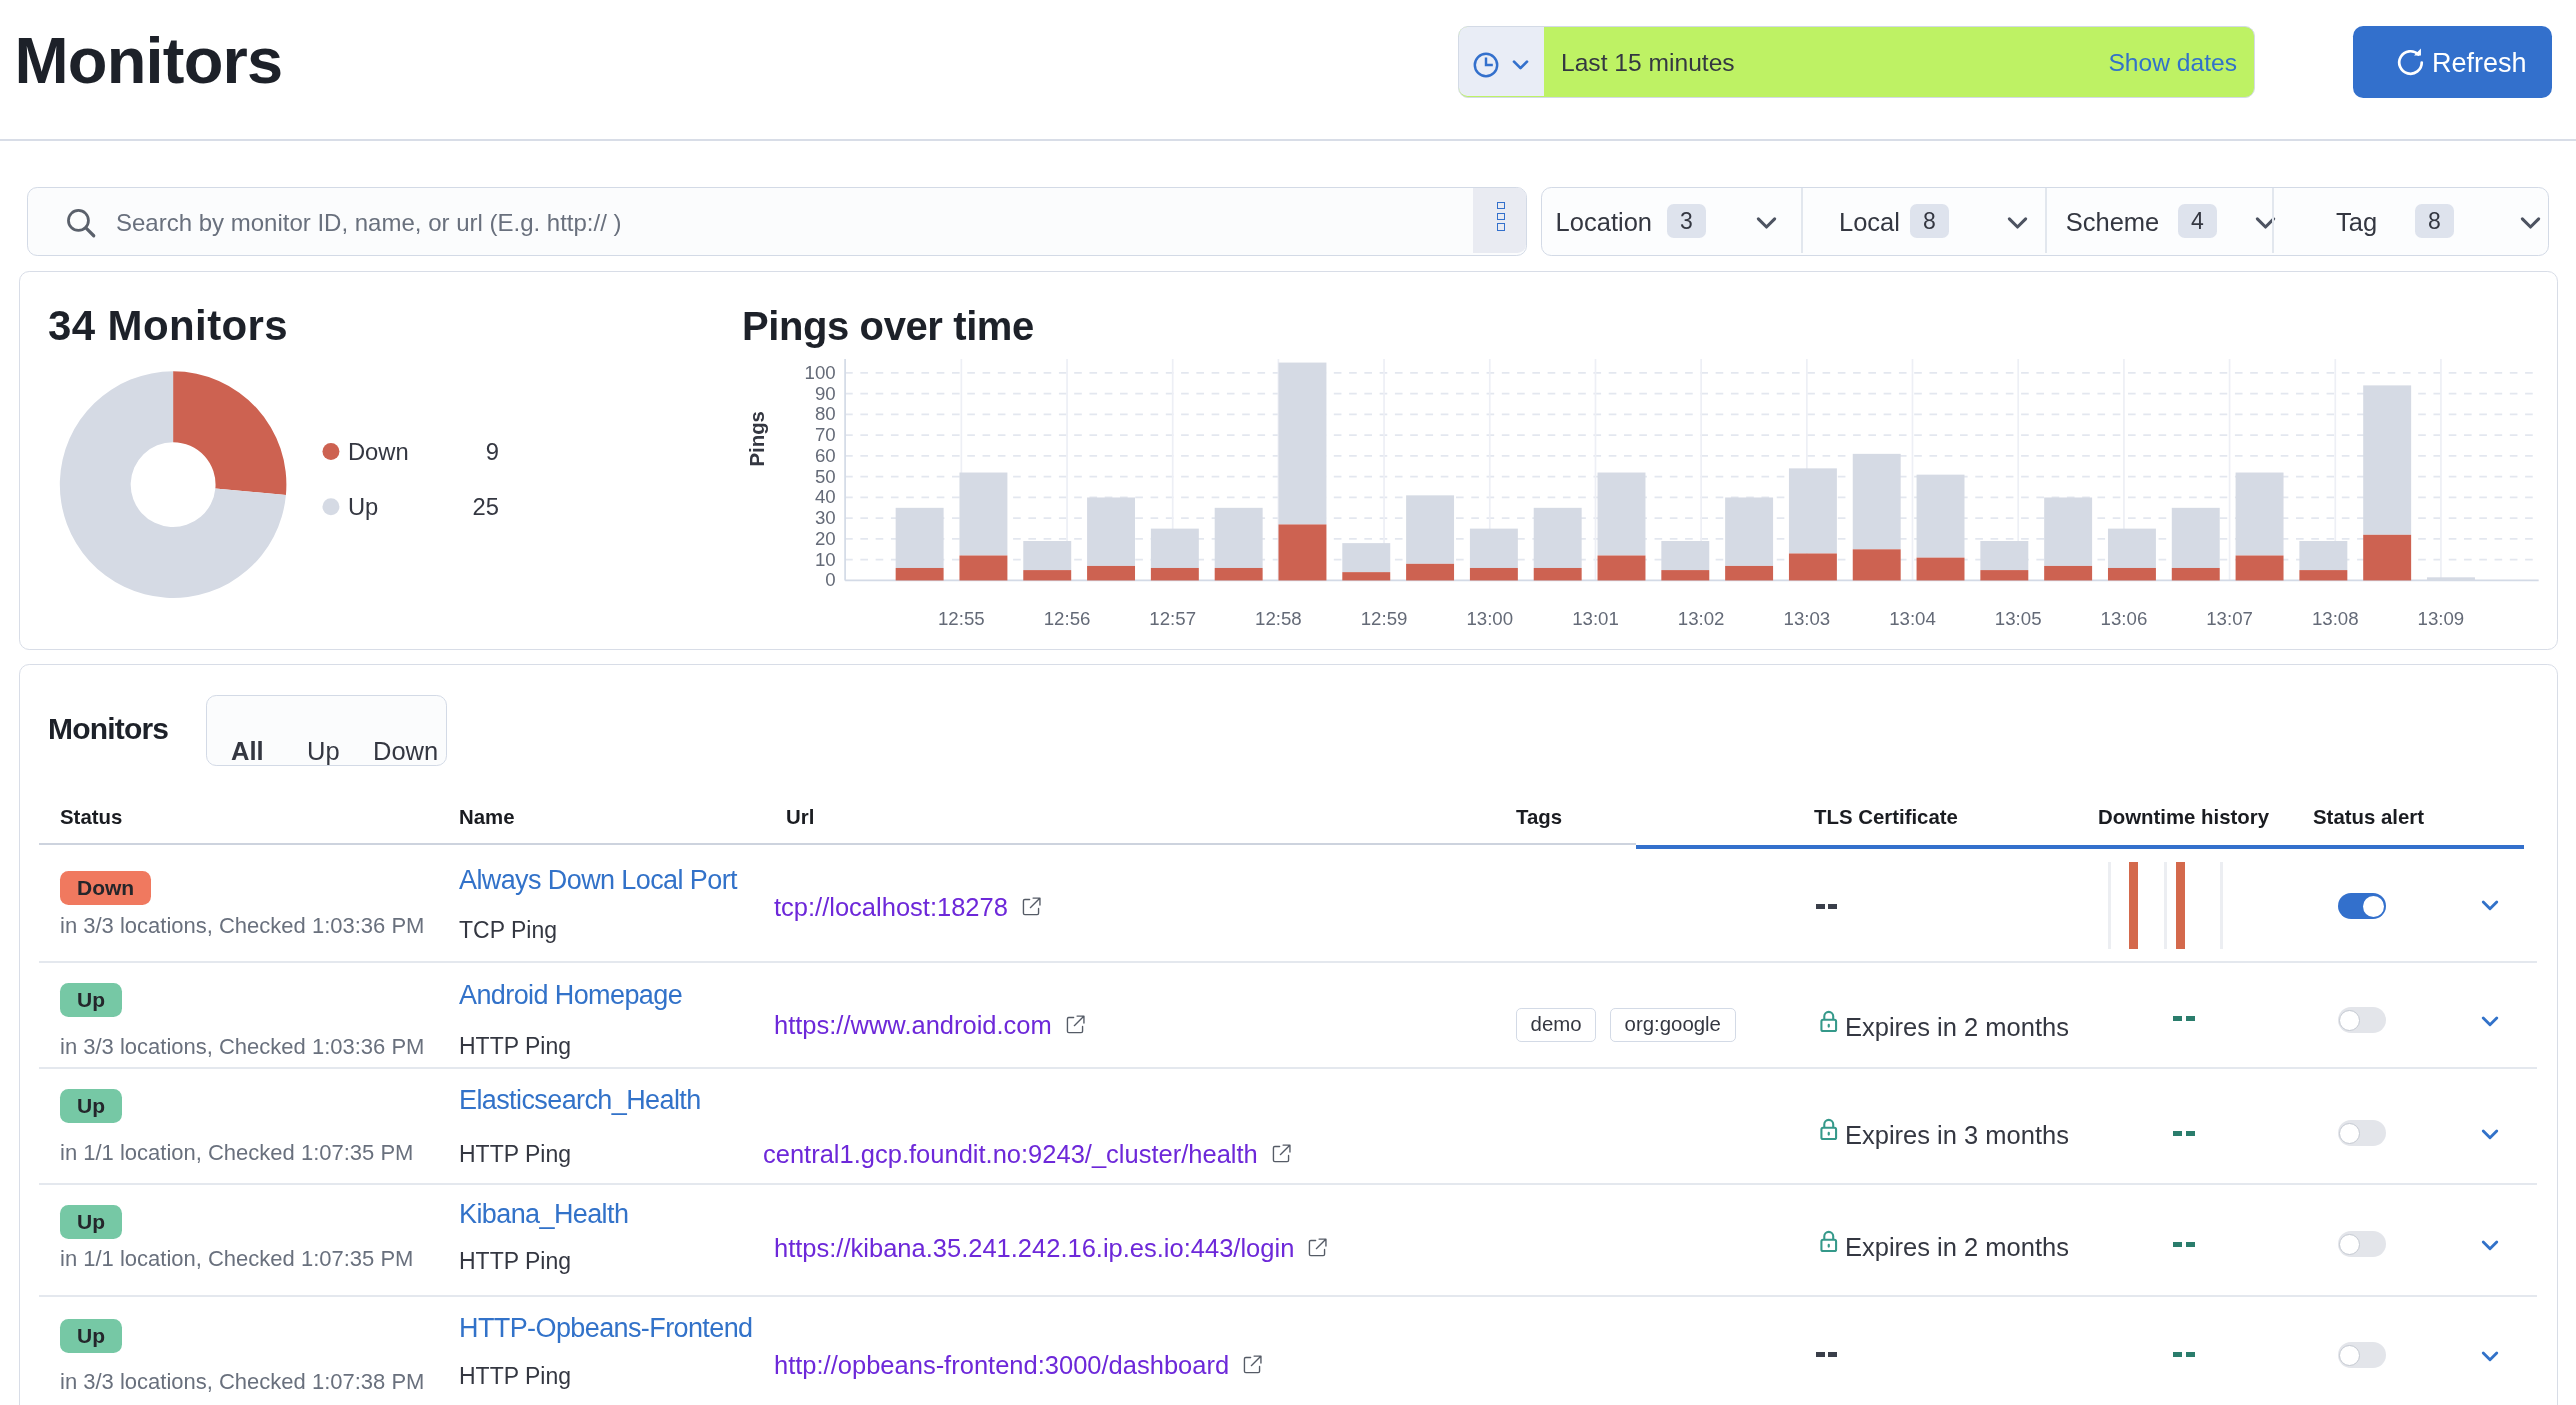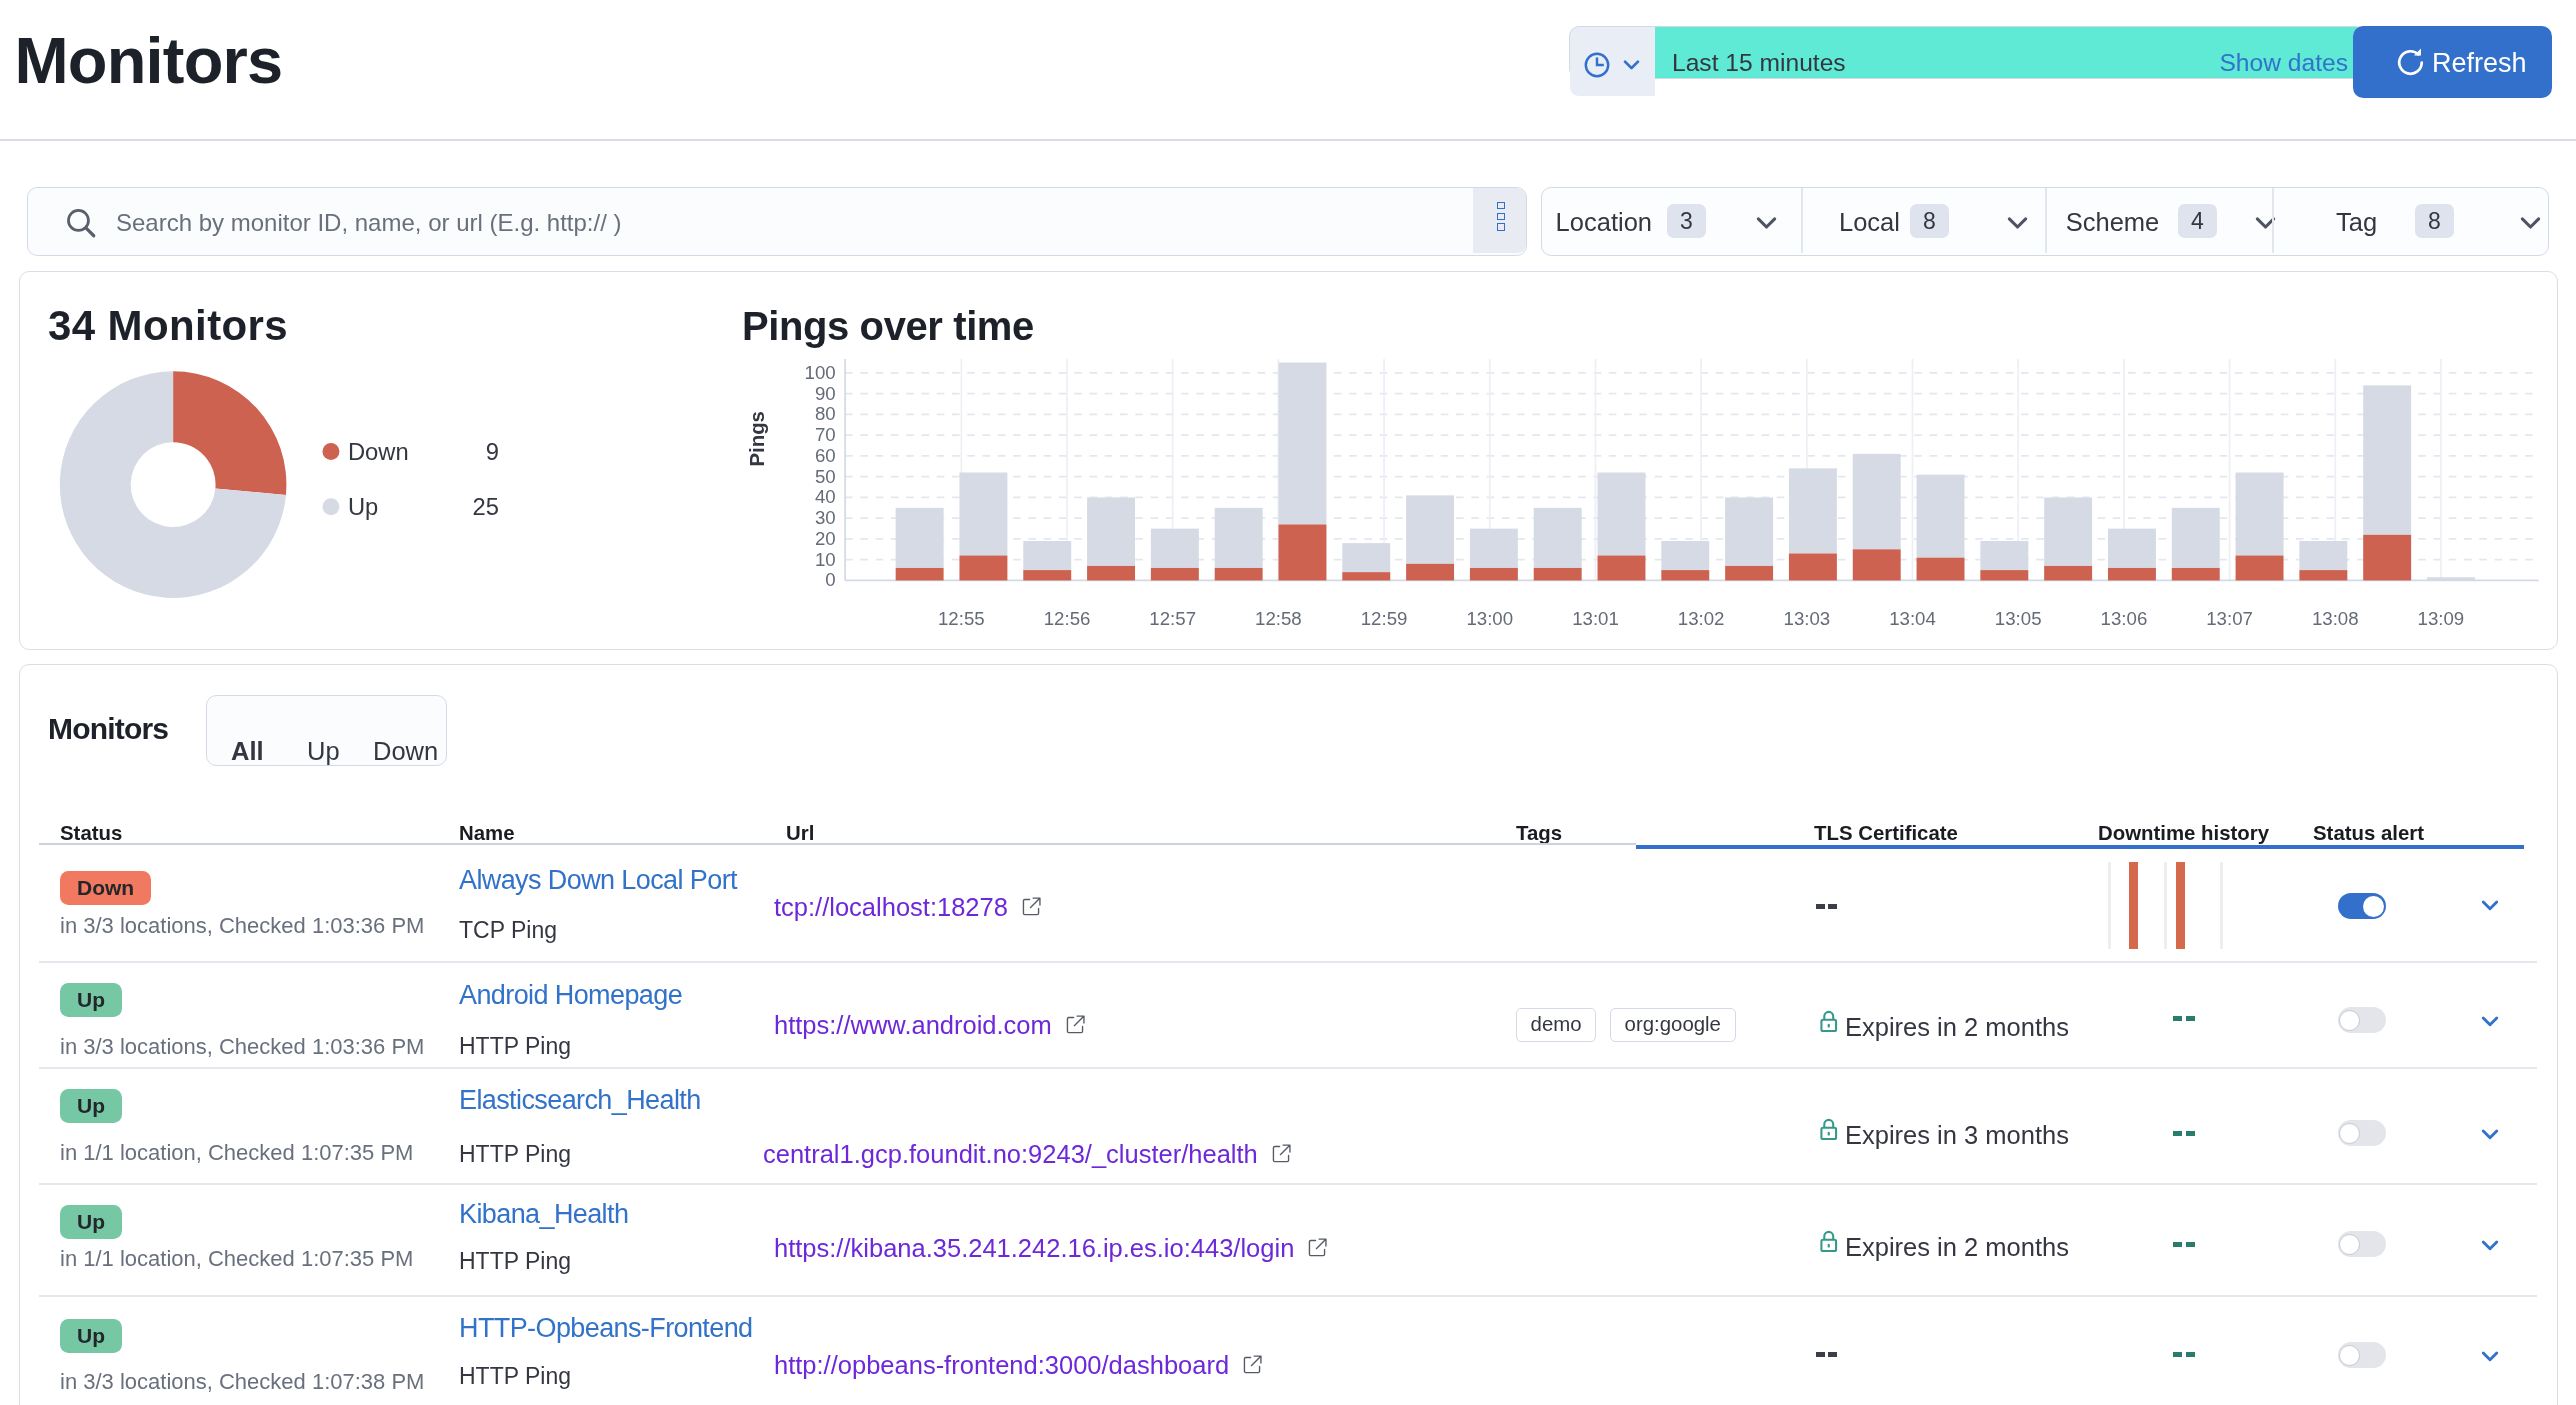--- a/index.html
+++ b/index.html
@@ -1,40 +1,40 @@
 <!DOCTYPE html>
 <html style="font-size:13.6px"><head><meta charset="utf-8">
 <style>
 * { margin:0; padding:0; box-sizing:border-box; }
 html,body { width:2576px; height:1405px; background:#fff; overflow:hidden; }
 body { font-family:"Liberation Sans", sans-serif; }
 svg text { font-family:"Liberation Sans", sans-serif; }
 #page { position:relative; width:2576px; height:1405px; }
 h1 { position:absolute; left:14.4px; top:28px; font-size:65px; line-height:65px; font-weight:700; color:#1d2129; letter-spacing:-0.8px; }
 .hdrline { position:absolute; left:0; top:139px; width:2576px; height:1.7px; background:#d8dde7; }
-.tp { position:absolute; left:1569px; top:25.5px; width:797px; height:53px; border:1.7px solid #d3dae6; border-radius:10.2px; background:#5eead4; }
+.tp { position:absolute; left:1458px; top:25.5px; width:797px; height:72px; border:1.7px solid #d3dae6; border-radius:10.2px; background:#bef264; }
 .clockseg { position:absolute; left:0; top:0; width:85px; height:69px; background:#e9edf6; border-radius:8.5px 0 0 8.5px; }
 .ltxt { position:absolute; left:102px; top:22px; font-size:24.6px; color:#343741; }
 .sd { position:absolute; right:17px; top:22px; font-size:24.6px; color:#3272c9; }
 .refresh { position:absolute; left:2353px; top:26px; width:199px; height:72px; background:#3370cc; border-radius:10.2px; border:none; }
 .refresh span { position:absolute; left:79px; top:22px; color:#fff; font-size:27px; font-weight:500; font-family:"Liberation Sans", sans-serif; }
 .search { position:absolute; left:27px; top:187px; width:1500px; height:69px; border:1.7px solid #d3dae6; border-radius:10.2px; background:#fbfcfd; }
 .ph { position:absolute; left:88px; top:21px; font-size:24px; color:#69707d; }
 .filters { position:absolute; left:1541px; top:187px; width:1008px; height:69px; border:1.7px solid #d3dae6; border-radius:10.2px; background:#fcfdfe; }
 .fseg { position:absolute; top:0; height:65px; }
 .bline { position:absolute; right:0; top:0; width:1.7px; height:65px; background:#e2e7ee; }
 .flabel { position:absolute; top:19.5px; font-size:25.5px; color:#343741; }
 .fbadge { position:absolute; top:16px; width:39px; height:34px; background:#dee3ed; border-radius:6.8px; font-size:23px; font-weight:500; color:#343741; text-align:center; line-height:34px; }
 .fchev { position:absolute; top:19.5px; }
 .panel { position:absolute; left:18.7px; width:2539px; background:#fff; border:1.7px solid #d8dde7; border-radius:10.2px; }
 .pt-l { position:absolute; font-size:42px; line-height:42px; font-weight:700; color:#1d2129; letter-spacing:-0.4px; }
 .pt-s { position:absolute; font-size:30px; line-height:30px; font-weight:700; color:#1d2129; letter-spacing:-0.8px; }
 .btngrp { position:absolute; left:206px; top:695px; width:241px; height:71px; border:1.7px solid #d3dae6; border-radius:10.2px; background:#fbfcfd; }
 .btngrp span { position:absolute; top:21px; font-size:25.5px; color:#343741;margin-top:20px; }
-.th { position:absolute; font-size:20.4px; font-weight:700; color:#1a1c21;margin-top:16px; }
+.th { position:absolute; font-size:20.4px; font-weight:700; color:#1a1c21; }
 .theadline { position:absolute; left:39px; top:843px; width:1597px; height:1.7px; background:#cdd3de; }
 .theadblue { position:absolute; left:1636px; top:845px; width:888px; height:4.2px; background:#3370cc; }
 .rline { position:absolute; left:39px; width:2498px; height:1.7px; background:#e4e8ee; }
 .badge { position:absolute; height:34px; border-radius:8.5px; font-size:21px; font-weight:600; color:#24262b; text-align:center; line-height:34px; padding:0 17px; }
 .badge.down { background:#f0795f; }
 .badge.up { background:#76c8a5; }
 .sub { position:absolute; font-size:22px; line-height:25.5px; color:#69707d; white-space:nowrap; }
 .lnk { position:absolute; font-size:27px; line-height:31px; color:#3272c9; white-space:nowrap; letter-spacing:-0.6px; }
 .ping { position:absolute; font-size:23px; line-height:26px; color:#343741; }
 .url { position:absolute; font-size:25.5px; line-height:29px; color:#6d28d9; white-space:nowrap; }

